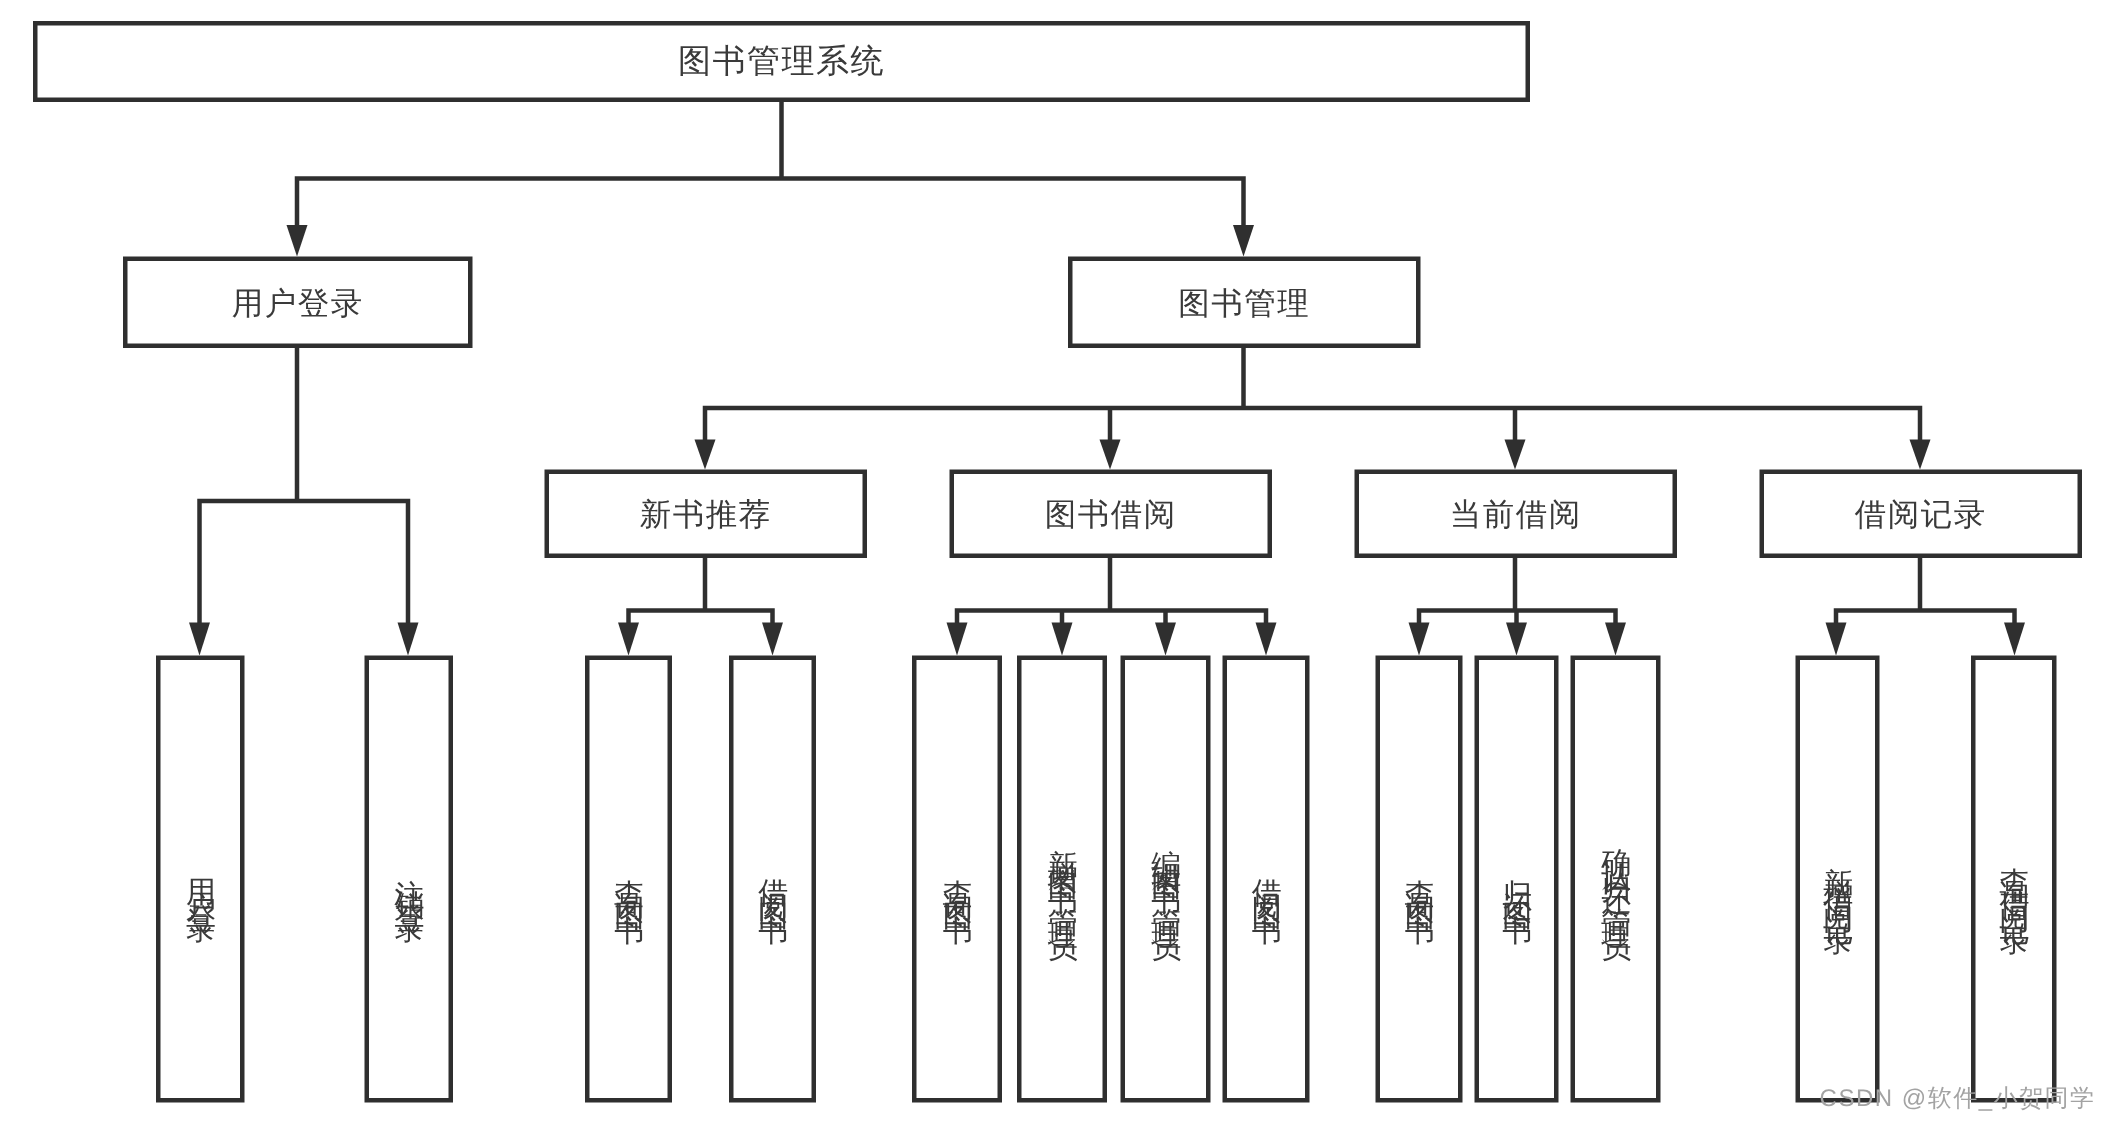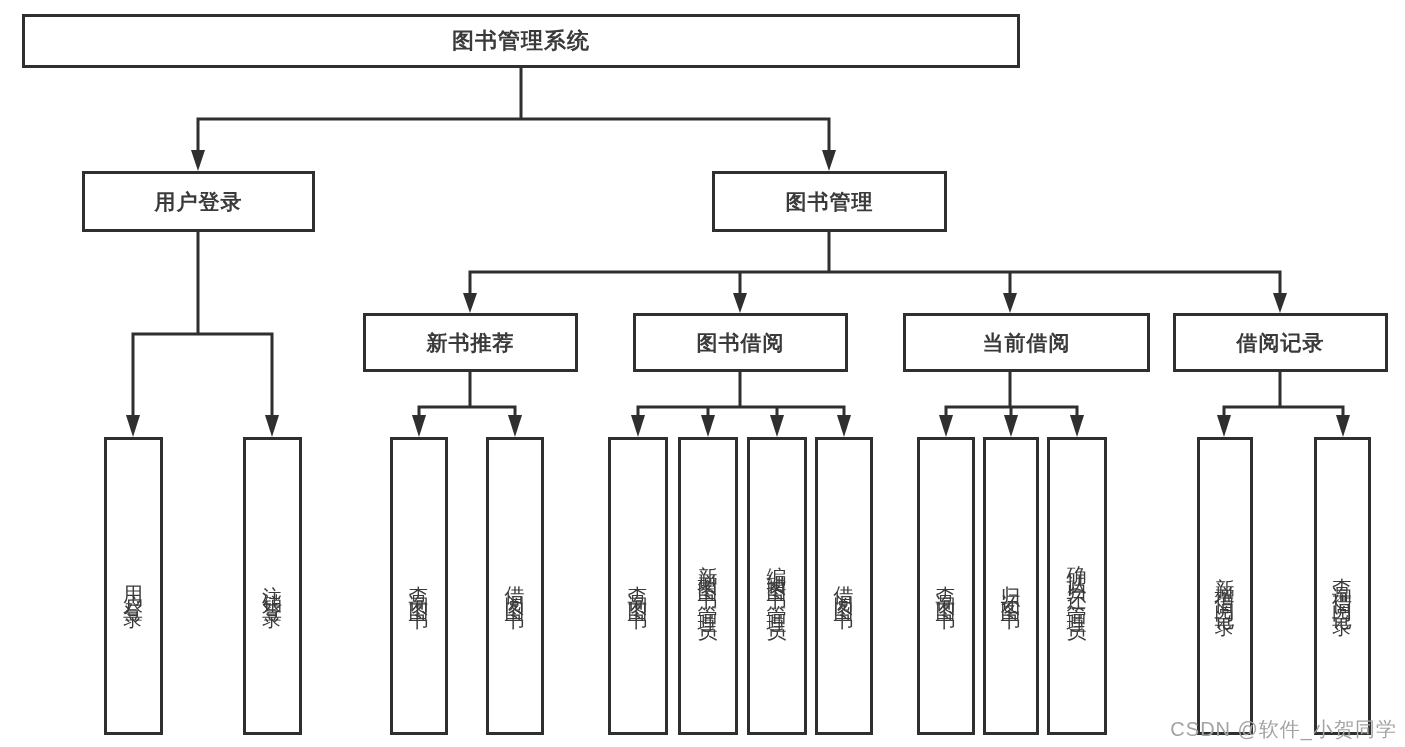--- a/index.html
+++ b/index.html
@@ -40,35 +40,34 @@
     display: flex;
     align-items: center;
     justify-content: center;
     z-index: 1;
     color: var(--text);
   }
   .node.h span {
     font-size: 21px;
     letter-spacing: 1px;
     white-space: nowrap;
-    font-weight: bold;
   }
   .node.root span { font-size: 22px; }
   .node.v span {
     writing-mode: vertical-rl;
     text-orientation: mixed;
     font-size: 20px;
     letter-spacing: 8px;
     line-height: 1;
   }
   #watermark {
     position: absolute;
     right: 8px;
     bottom: 4px;
-    font-size: 20px;
+    font-size: 16px;
     color: var(--watermark);
     z-index: 5;
     white-space: nowrap;
     letter-spacing: 1px;
     text-align: right;
   }
 </style>
 </head>
 <body>
 
@@ -120,21 +119,21 @@
   <div class="node h" style="left:712px; top:171px; width:235px; height:61px;">
     <span>图书管理</span>
   </div>
 
   <div class="node h" style="left:633px; top:313px; width:215px; height:59px;">
     <span>图书借阅</span>
   </div>
   <div class="node h" style="left:363px; top:313px; width:215px; height:59px;">
     <span>新书推荐</span>
   </div>
-  <div class="node h" style="left:903px; top:313px; width:247px; height:59px;">
+  <div class="node h" style="left:903px; top:313px; width:215px; height:59px;">
     <span>当前借阅</span>
   </div>
   <div class="node h" style="left:1173px; top:313px; width:215px; height:59px;">
     <span>借阅记录</span>
   </div>
 
   <div class="node v" style="left:104px; top:437px; width:59px; height:298px;">
     <span>用户登录</span>
   </div>
   <div class="node v" style="left:243px; top:437px; width:59px; height:298px;">

